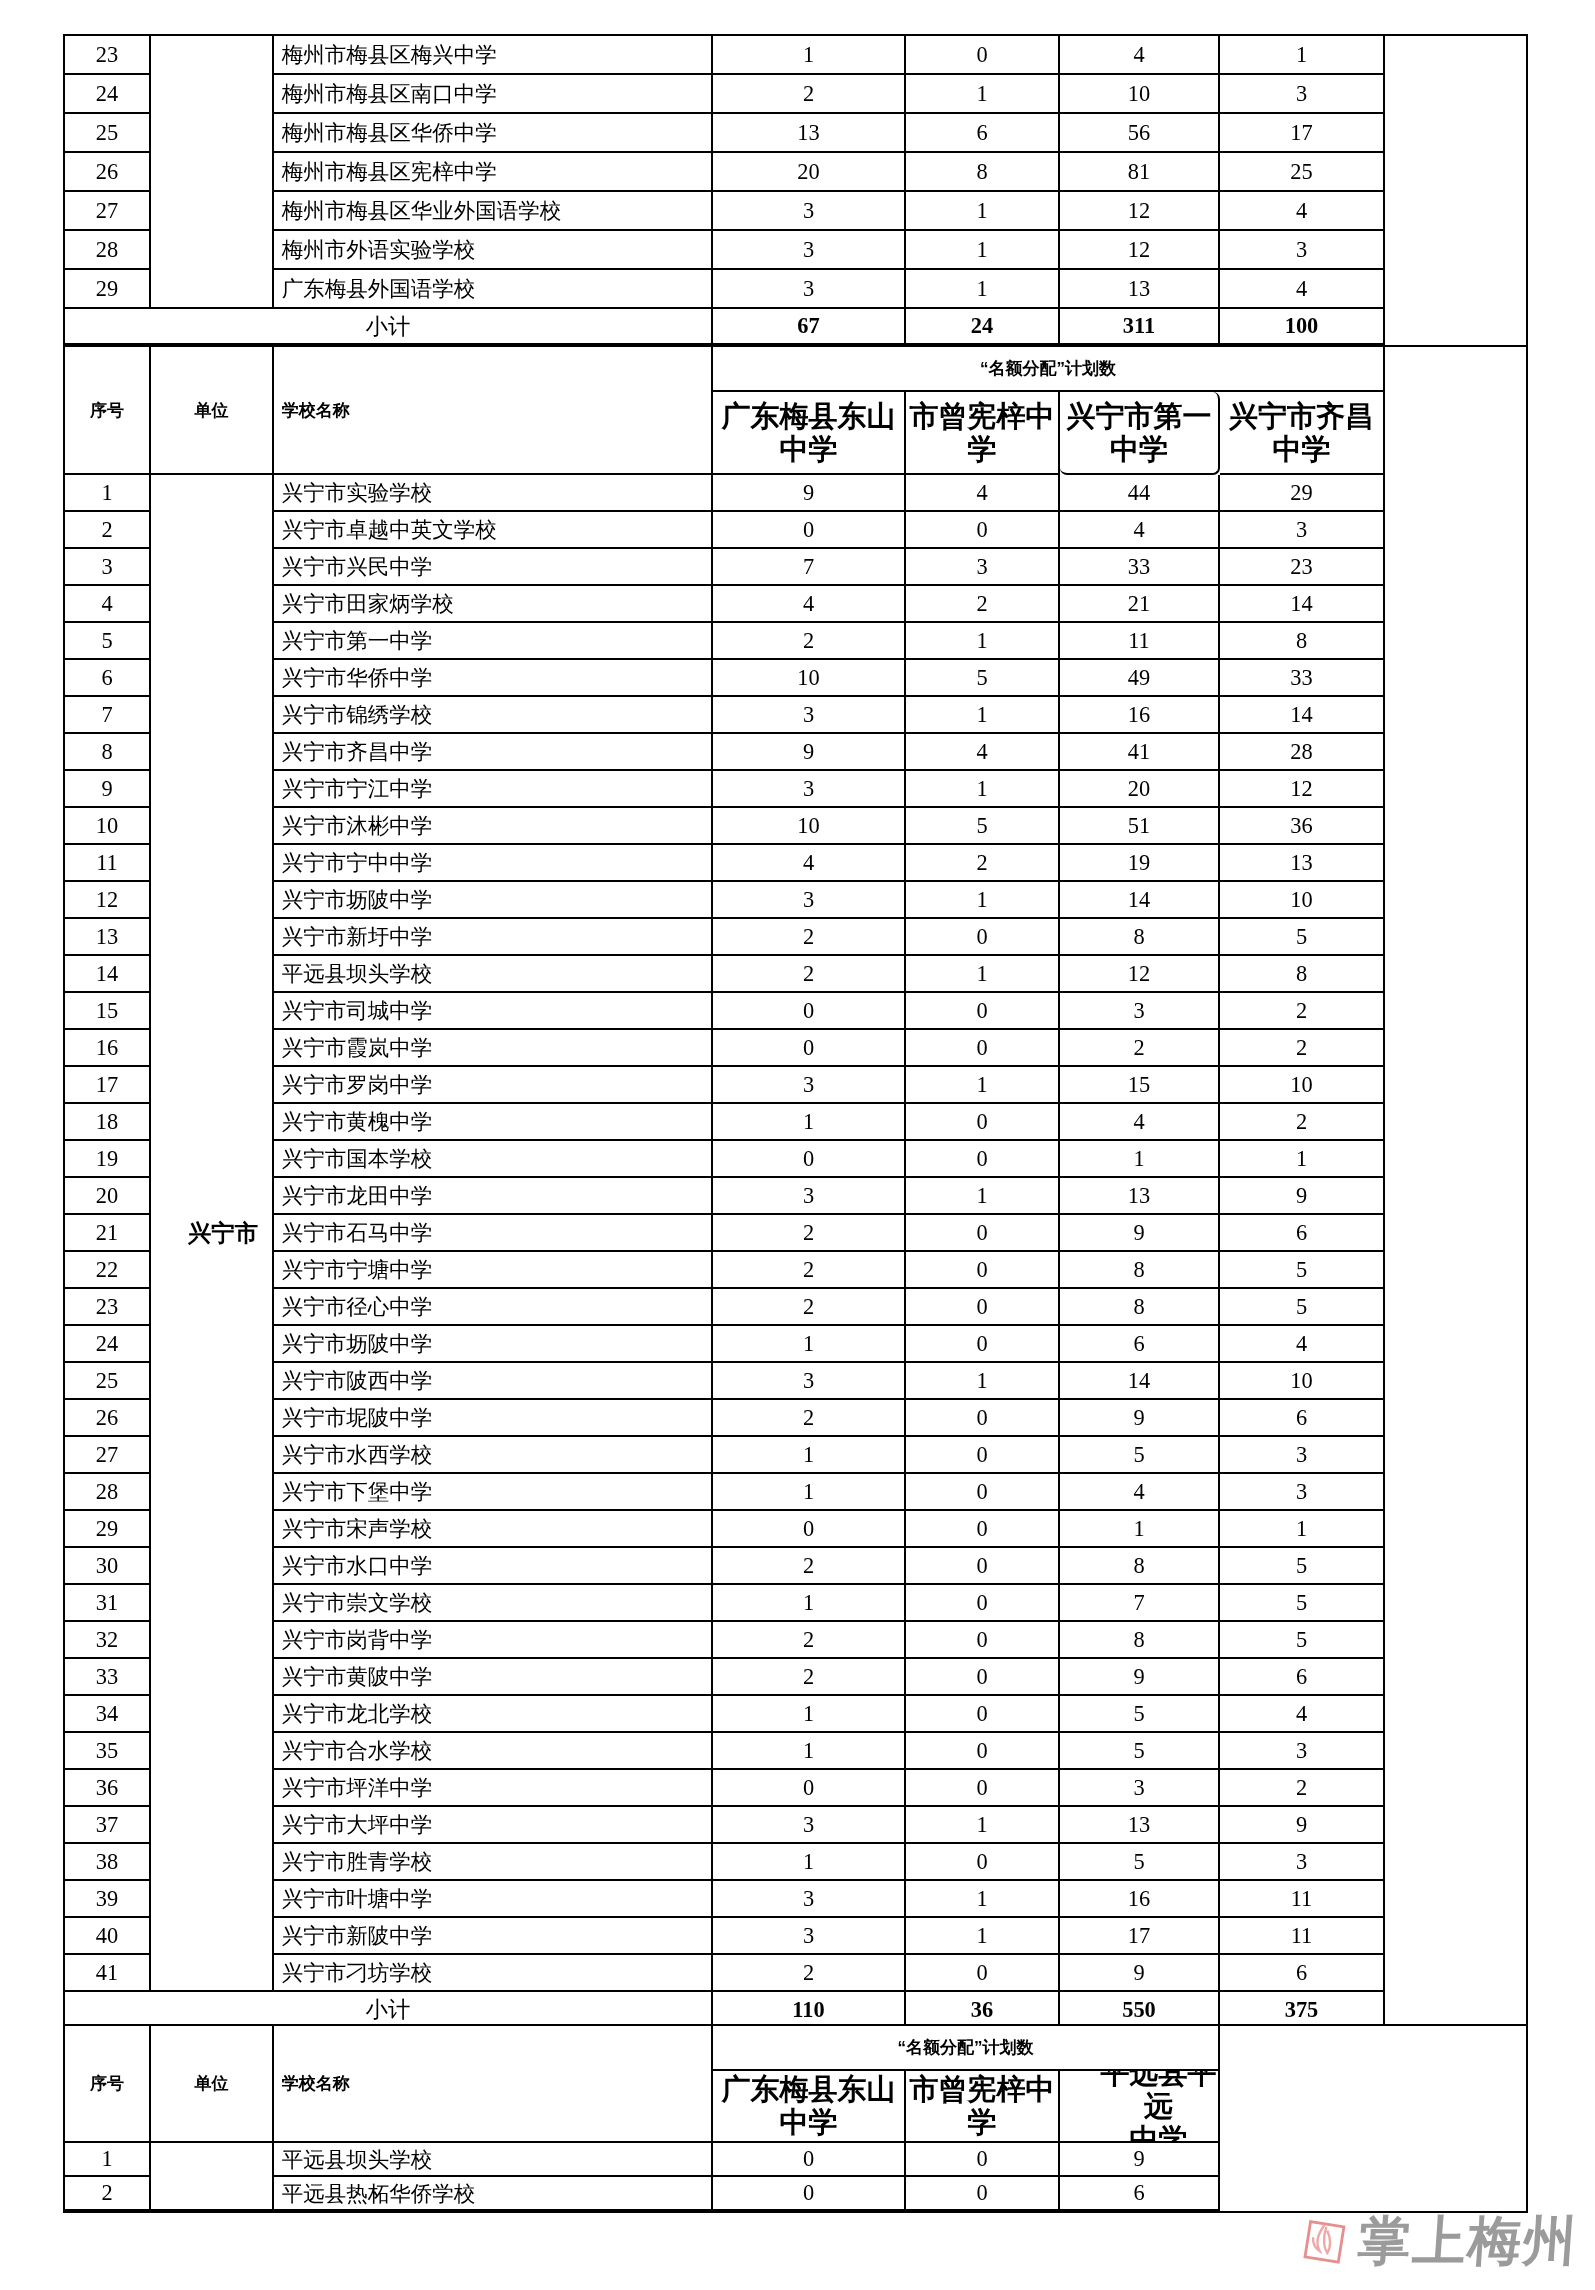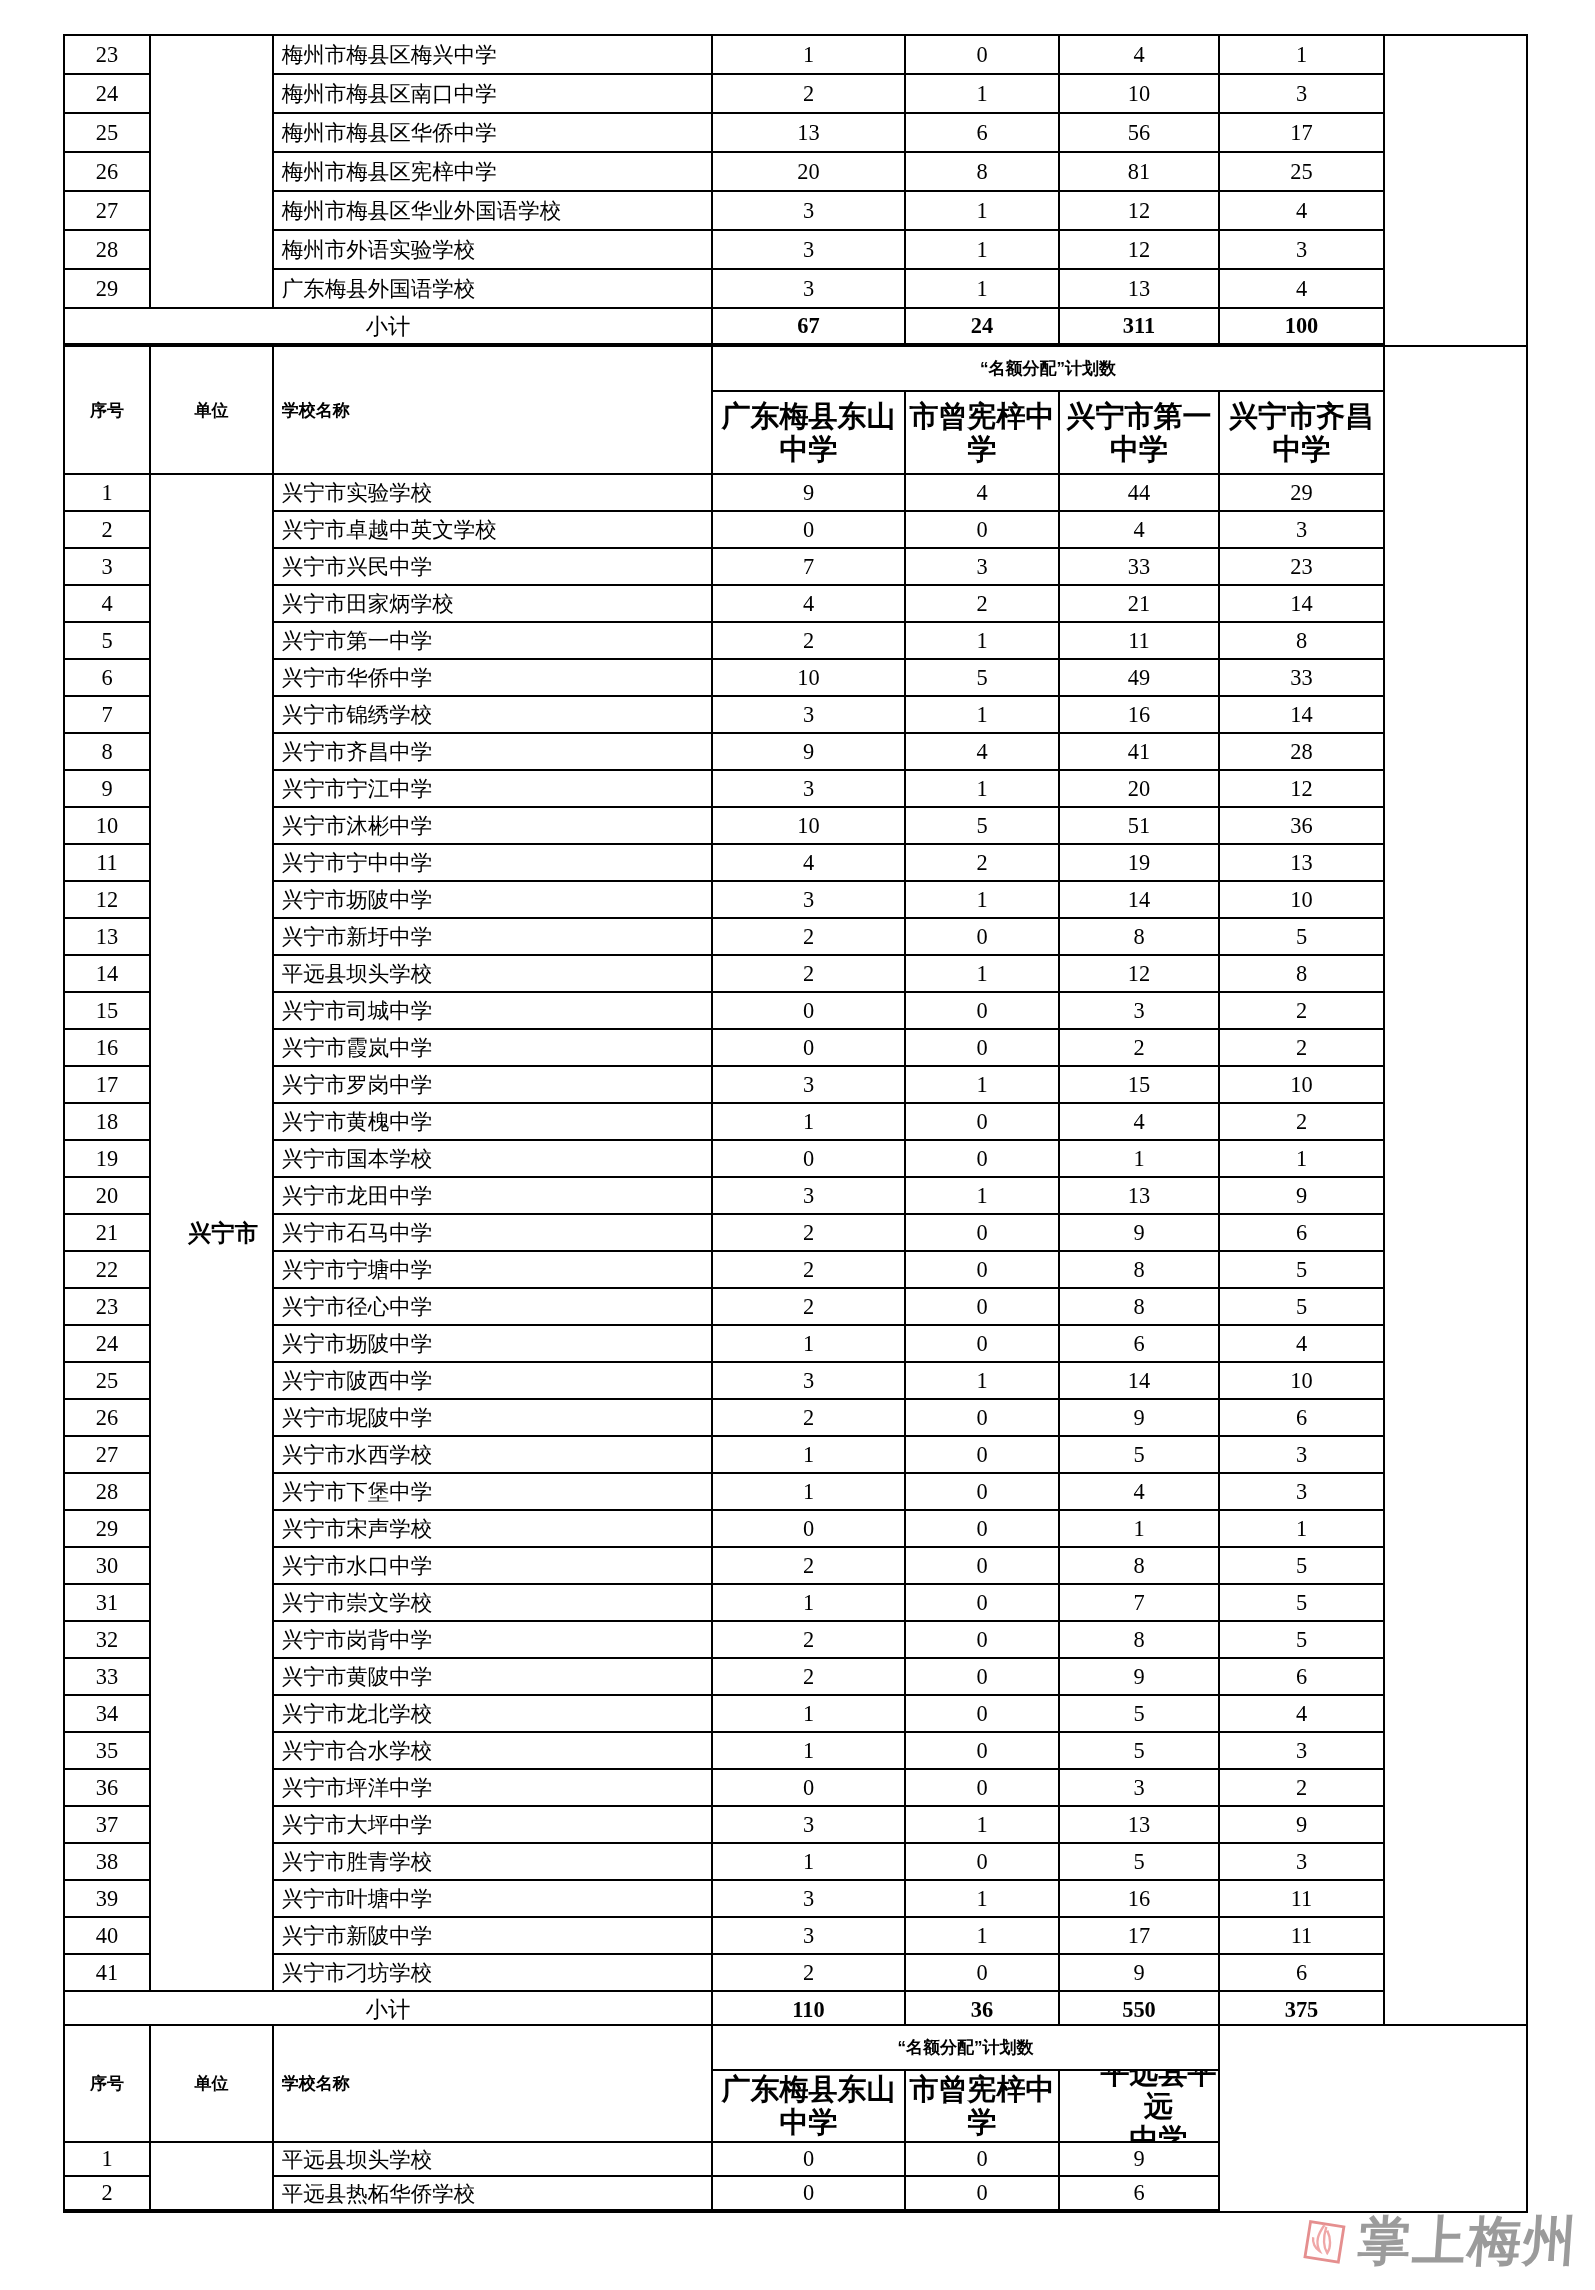--- a/index.html
+++ b/index.html
@@ -19,21 +19,21 @@
   .rem{border-right:none;border-bottom:none;}
   
   .s1 .unit-m{grid-column:2;grid-row:1/span 7;}
   .s1 .rem{grid-column:8;grid-row:1/span 8;}
   .s2 .h-no{grid-column:1;grid-row:1/span 2;}
   .s2 .h-unit{grid-column:2;grid-row:1/span 2;}
   .s2 .h-school{grid-column:3;grid-row:1/span 2;}
   .s2 .h-plan{grid-column:4/span 4;grid-row:1;}
   .s2 .h-c1{grid-column:4;grid-row:2;}
   .s2 .h-c2{grid-column:5;grid-row:2;}
-  .s2 .h-c3{grid-column:6;grid-row:2;}
+  .s2 .h-c3{grid-column:6;grid-row:2;border-radius:7px;}
   .s2 .h-c4{grid-column:7;grid-row:2;}
   .s2 .unit-m{grid-column:2;grid-row:3/span 41;}
   .s2 .rem{grid-column:8;grid-row:1/span 44;}
   .s3 .h-no{grid-column:1;grid-row:1/span 2;}
   .s3 .h-unit{grid-column:2;grid-row:1/span 2;}
   .s3 .h-school{grid-column:3;grid-row:1/span 2;}
   .s3 .h-plan{grid-column:4/span 3;grid-row:1;}
   .s3 .h-c1{grid-column:4;grid-row:2;}
   .s3 .h-c2{grid-column:5;grid-row:2;}
   .s3 .h-c3{grid-column:6;grid-row:2;padding-left:39px;}

